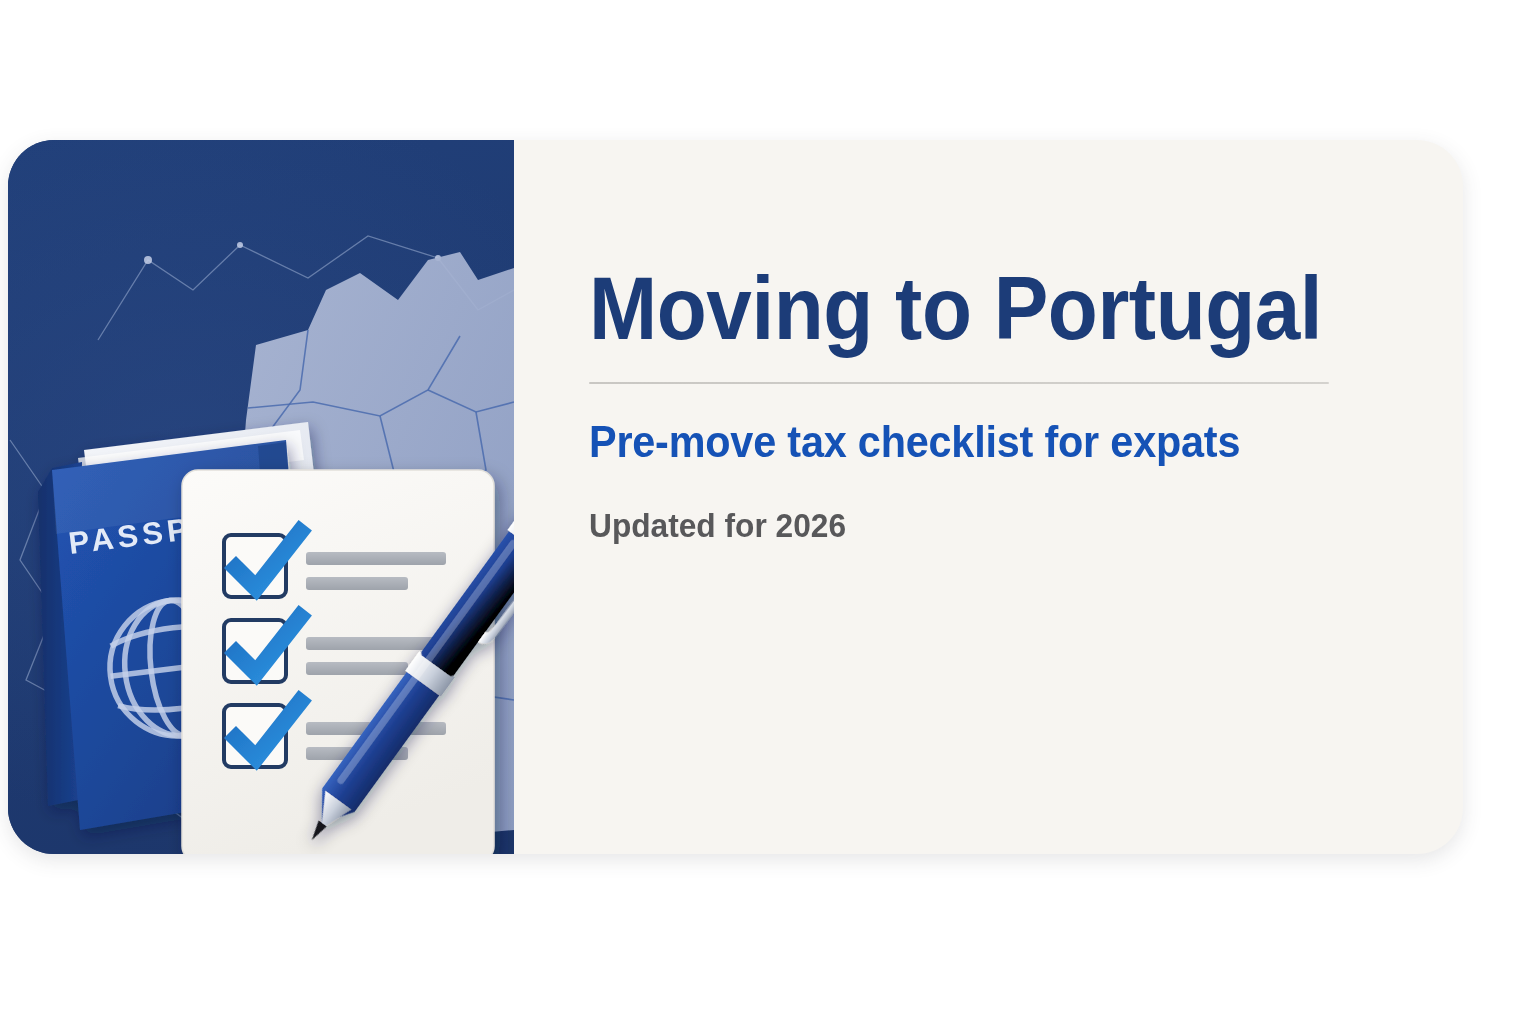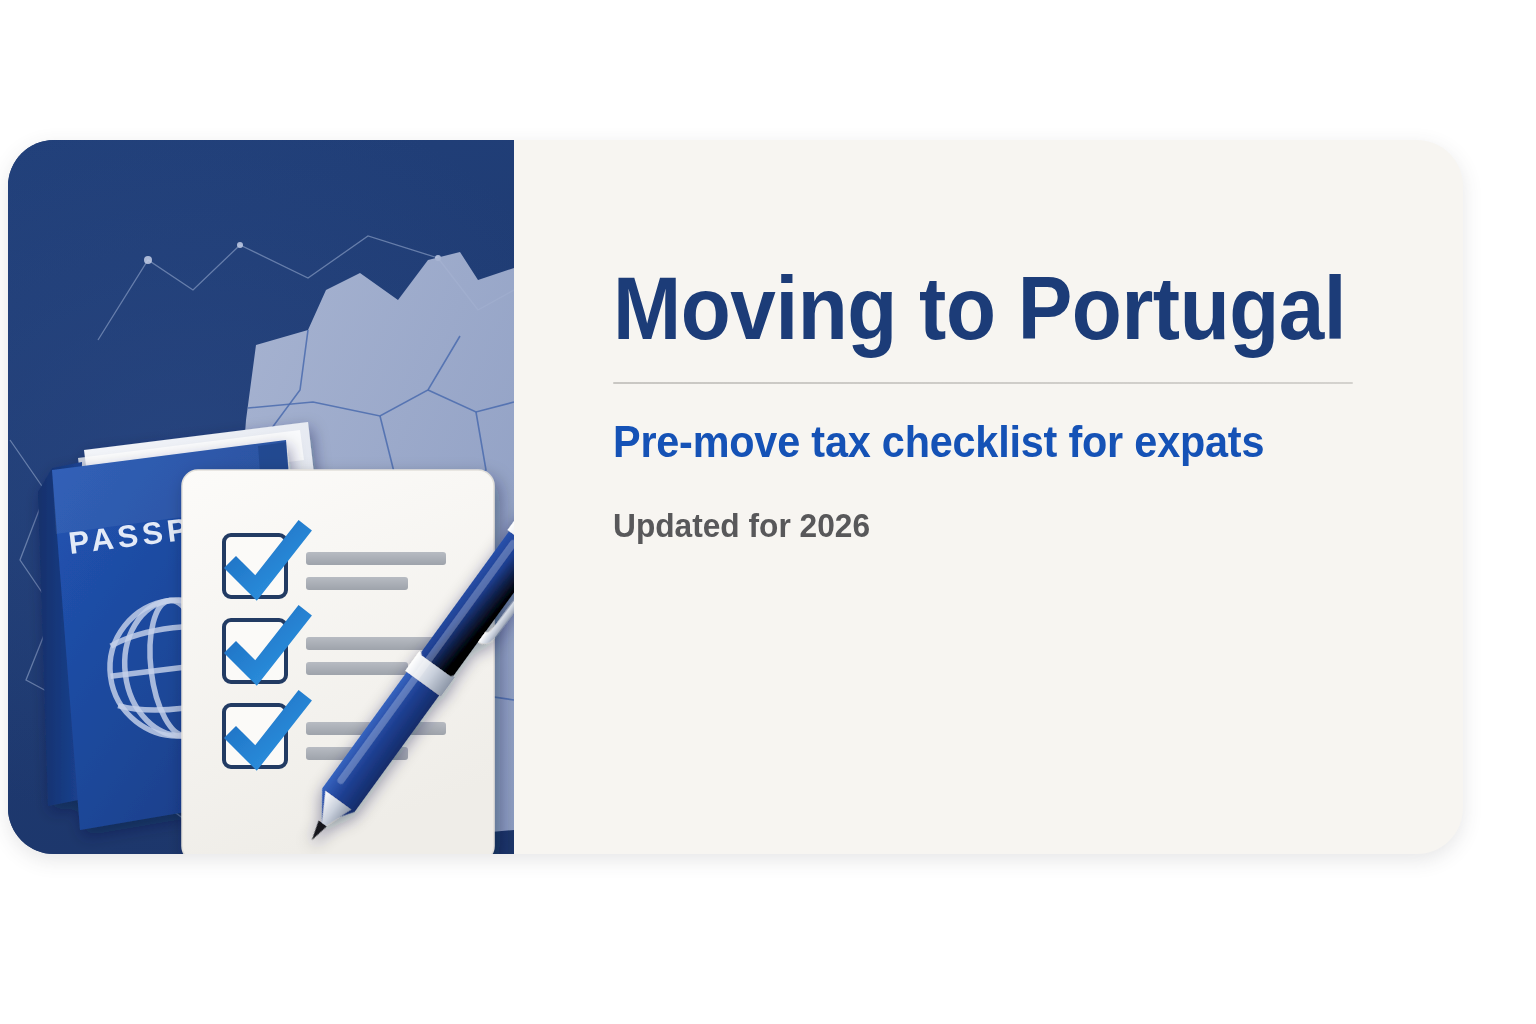--- a/index.html
+++ b/index.html
@@ -55,21 +55,20 @@
     position: absolute;
     left: 0; top: 0;
     width: 506px; height: 714px;
   }
 
   
   .text-panel {
     position: relative;
     flex: 1 1 auto;
     padding: 0;
-    margin-left: 24px;
   }
   .headline {
     position: absolute;
     left: 75px;
     top: 124px;
     margin: 0;
     font-size: 89px;
     line-height: 1.0;
     font-weight: 700;
     letter-spacing: -0.5px;

